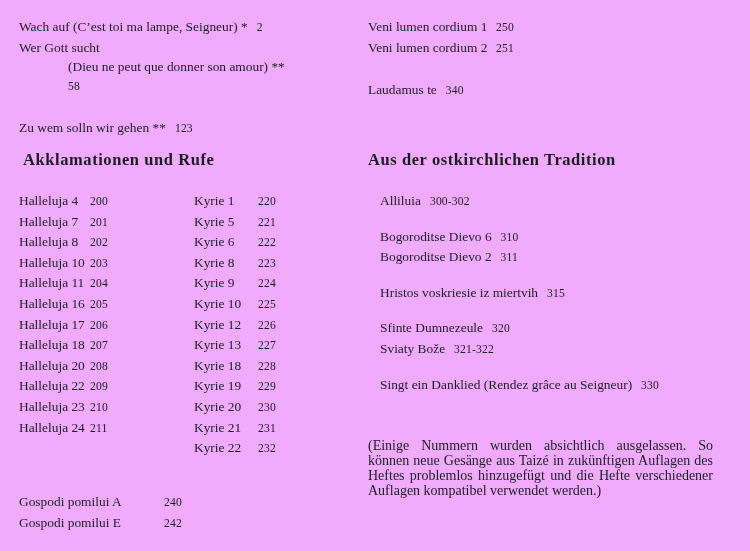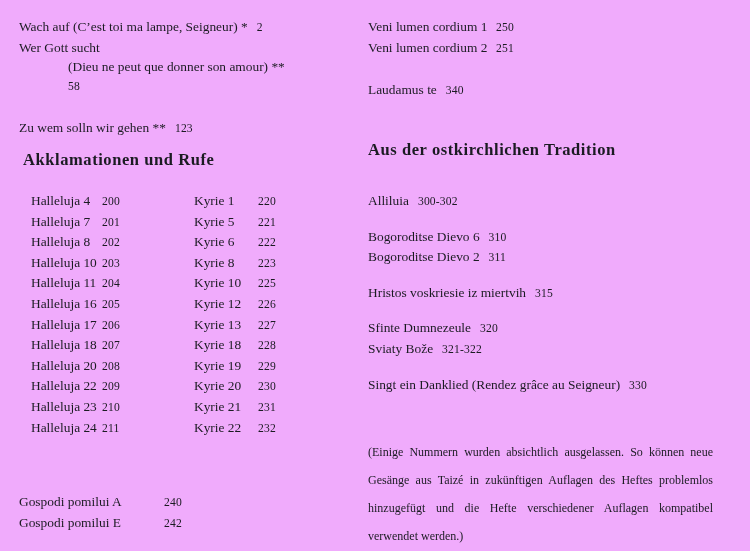--- a/index.html
+++ b/index.html
@@ -56,40 +56,40 @@
     font-weight: bold;
     letter-spacing: .035em;
     line-height: 20px;
     white-space: nowrap;
   }
 
   
   .two-col {
     position: relative;
   }
-  .subcol-a { position: absolute; left: 0px;   top: 0; margin-left: 12px; }
+  .subcol-a { position: absolute; left: 0px;   top: 0; }
   .subcol-b { position: absolute; left: 175px; top: 0; }
   .subcol-b .entry.tab .title { width: 64px; }
 
   .gospodi .entry .title { width: 145px; }
 
   .note {
-    font-size: 12px;
-    line-height: 28px;
+    font-size: 14px;
+    line-height: 15px;
     text-align: justify;
     width: 345px;
   }
 
   
   .a-top        { position: absolute; top: 17px;  left: 0; }
   .a-heading-l  { position: absolute; top: 150px; left: 4px; }
-  .a-heading-r  { position: absolute; top: 140px; left: 0; }
+  .a-heading-r  { position: absolute; top: 150px; left: 0; }
   .a-lists-l    { position: absolute; top: 191px; left: 0; }
   .a-gospodi    { position: absolute; top: 458px; left: 0; margin-top: 34px; }
-  .a-east       { position: absolute; top: 191px; left: 0; }
+  .a-east       { position: absolute; top: 191px; left: 12px; }
   .a-note       { position: absolute; top: 438px; left: 0; }
 </style>
 </head>
 <body>
 
 <div class="page">
 
   <div class="col col-left">
 
     <div class="a-top">
@@ -176,20 +176,24 @@
             <span class="title">Kyrie 5</span>
             <span class="num">221</span>
           </div>
         <div class="entry tab">
             <span class="title">Kyrie 6</span>
             <span class="num">222</span>
           </div>
         <div class="entry tab">
             <span class="title">Kyrie 8</span>
             <span class="num">223</span>
+          </div>
+        <div class="entry tab">
+            <span class="title">Kyrie 9</span>
+            <span class="num">224</span>
           </div>
         <div class="entry tab">
             <span class="title">Kyrie 10</span>
             <span class="num">225</span>
           </div>
         <div class="entry tab">
             <span class="title">Kyrie 12</span>
             <span class="num">226</span>
           </div>
         <div class="entry tab">

